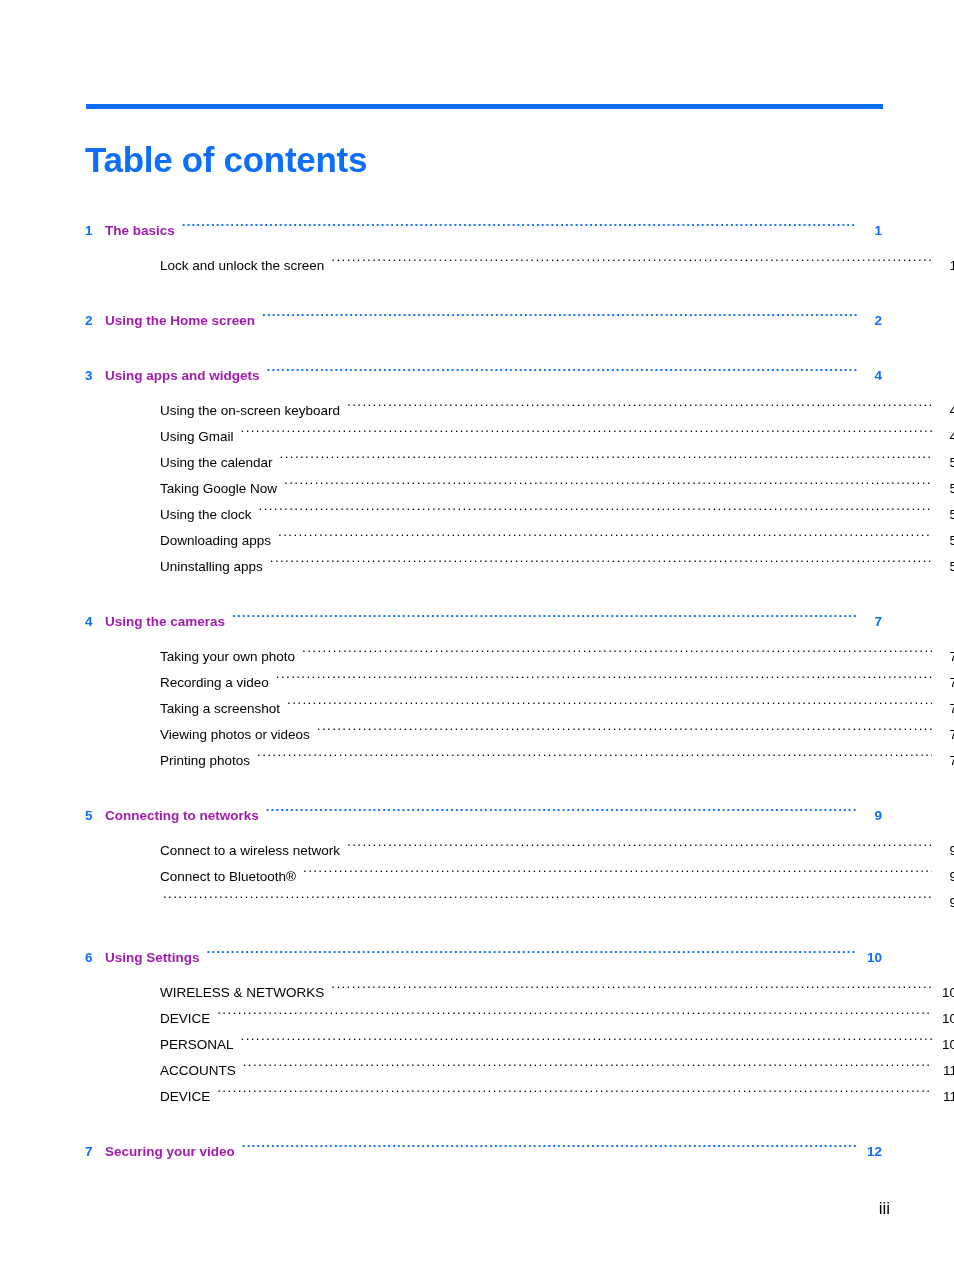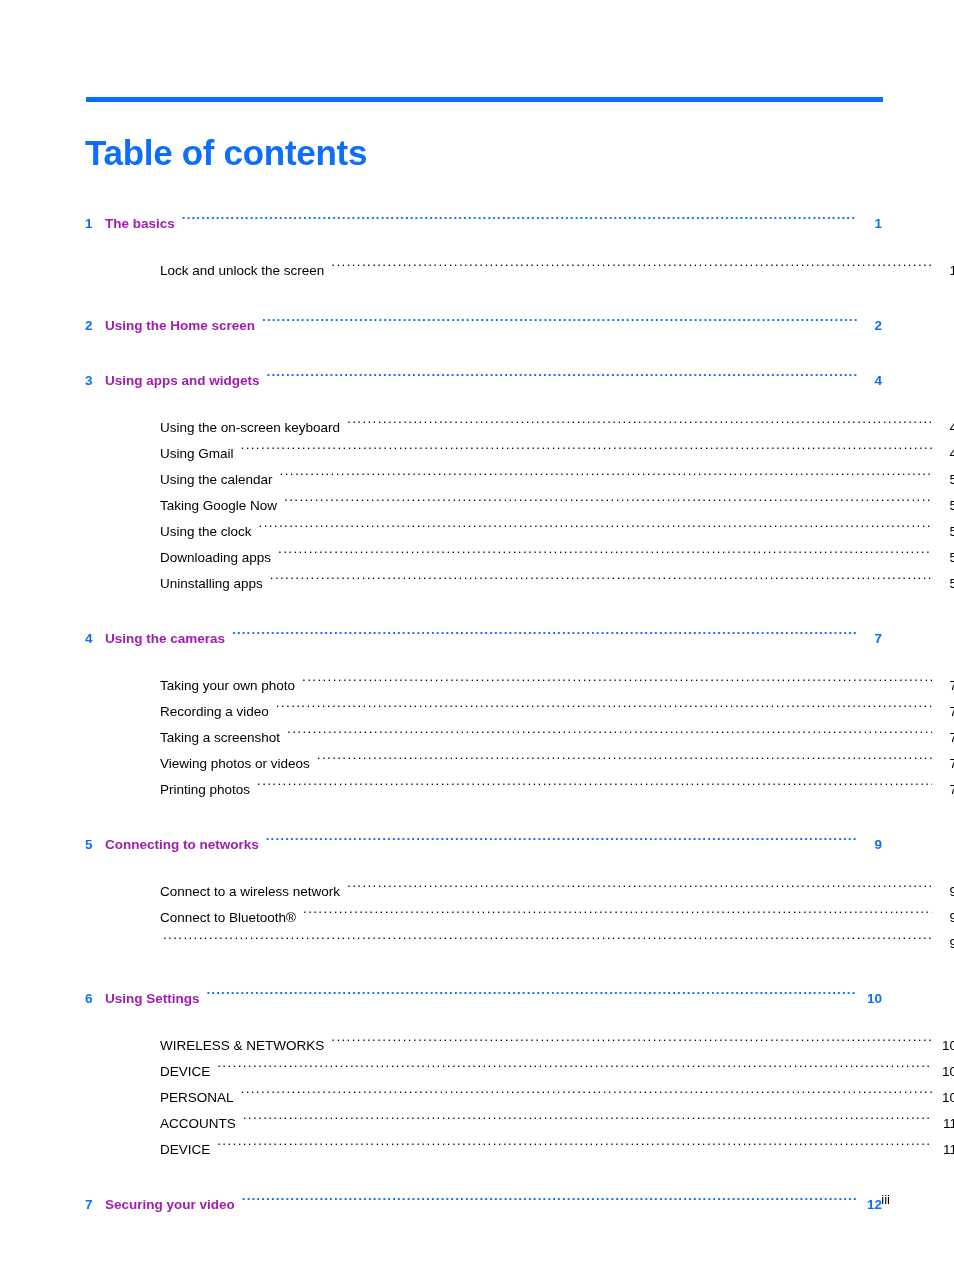--- a/index.html
+++ b/index.html
@@ -10,21 +10,21 @@
   body {
     width: 954px;
     height: 1270px;
     font-family: "Liberation Sans", sans-serif;
     color: #000000;
     position: relative;
     overflow: hidden;
   }
   .page {
     position: absolute;
-    left: 0; top: 4px;
+    left: 0; top: 11px;
     width: 954px;
     height: 895px;
   }
   .title-rule {
     position: absolute;
     left: 86px;
     top: 93px;
     width: 797px;
     height: 5px;
     background: #0d6efd;
@@ -126,29 +126,29 @@
     white-space: nowrap;
   }
   .entry.sub .pageno {
     color: #000000;
     font-size: 13.5px;
     text-align: right;
     width: 22px;
     flex: 0 0 22px;
   }
   .sub-list {
-    margin-top: 21px;
+    margin-top: 9px;
   }
   .footer-pageno {
     position: absolute;
     left: 0;
     top: 1188px;
     width: 890px;
     text-align: right;
-    font-size: 13px;
+    font-size: 17px;
     color: #000000;
   }
 </style>
 </head>
 <body>
 
 <div class="page">
 
   <div class="title-rule"></div>
 

